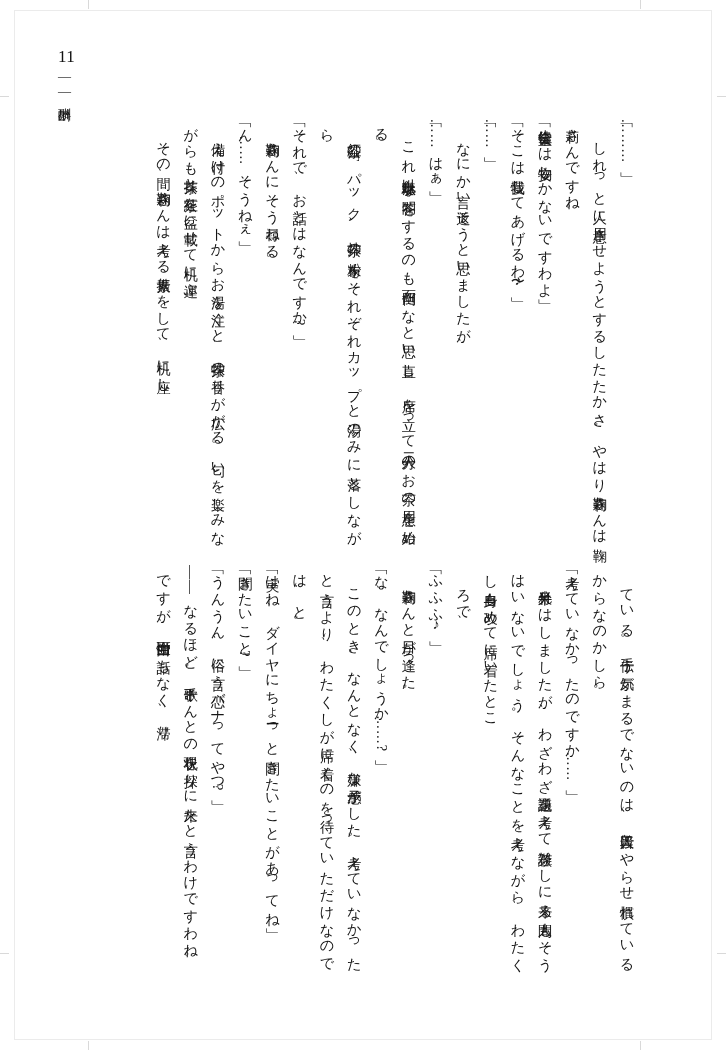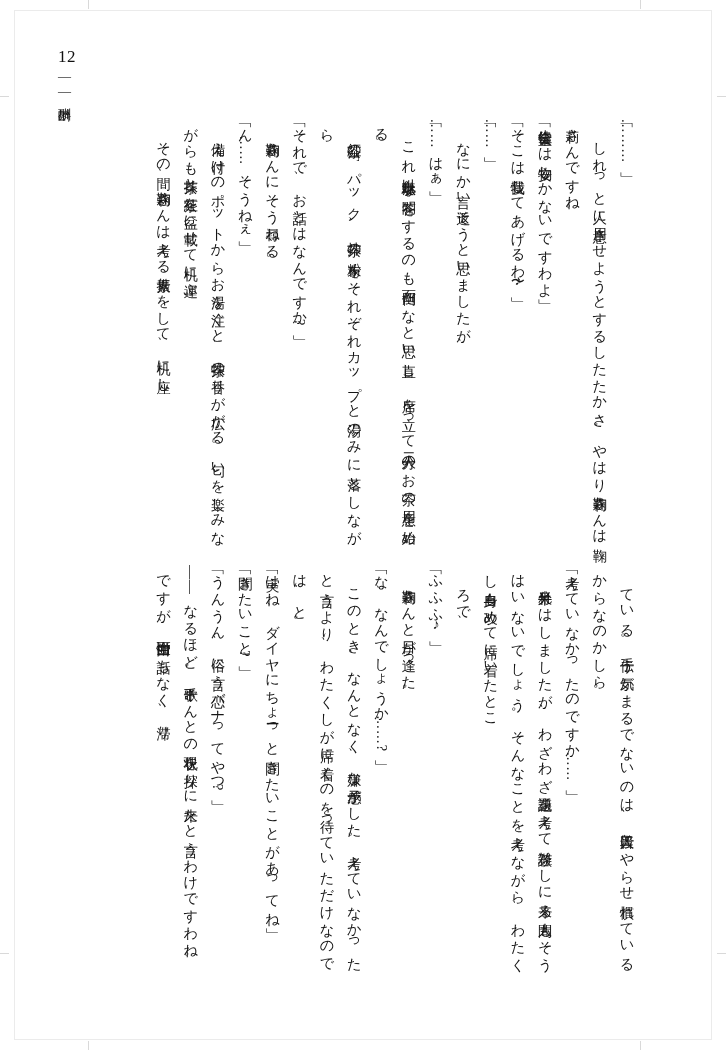--- a/index.html
+++ b/index.html
@@ -105,21 +105,21 @@
 
   <div class="crop-mark cm-top-left"></div>
   <div class="crop-mark cm-top-right"></div>
   <div class="crop-mark cm-bot-left"></div>
   <div class="crop-mark cm-bot-right"></div>
   <div class="crop-mark cm-left-top"></div>
   <div class="crop-mark cm-left-bot"></div>
   <div class="crop-mark cm-right-top"></div>
   <div class="crop-mark cm-right-bot"></div>
 
-  <div class="folio">12</div>
+  <div class="folio">11</div>
   <div class="running-head">——酬斟</div>
 
   <div class="vblock" id="block-upper">
       <p class="noindent">「………」</p>
       <p>しれっと人に用意させようとするしたたかさ。やはり鞠莉さんは鞠莉さんですね。</p>
       <p class="noindent">「生徒会室には安物しかないですわよ」</p>
       <p class="noindent">「そこは我慢してあげるわ〜♪」</p>
       <p class="noindent">「……」</p>
       <p>なにか言い返そうと思いましたが、</p>
       <p class="noindent">「……はぁ」</p>

